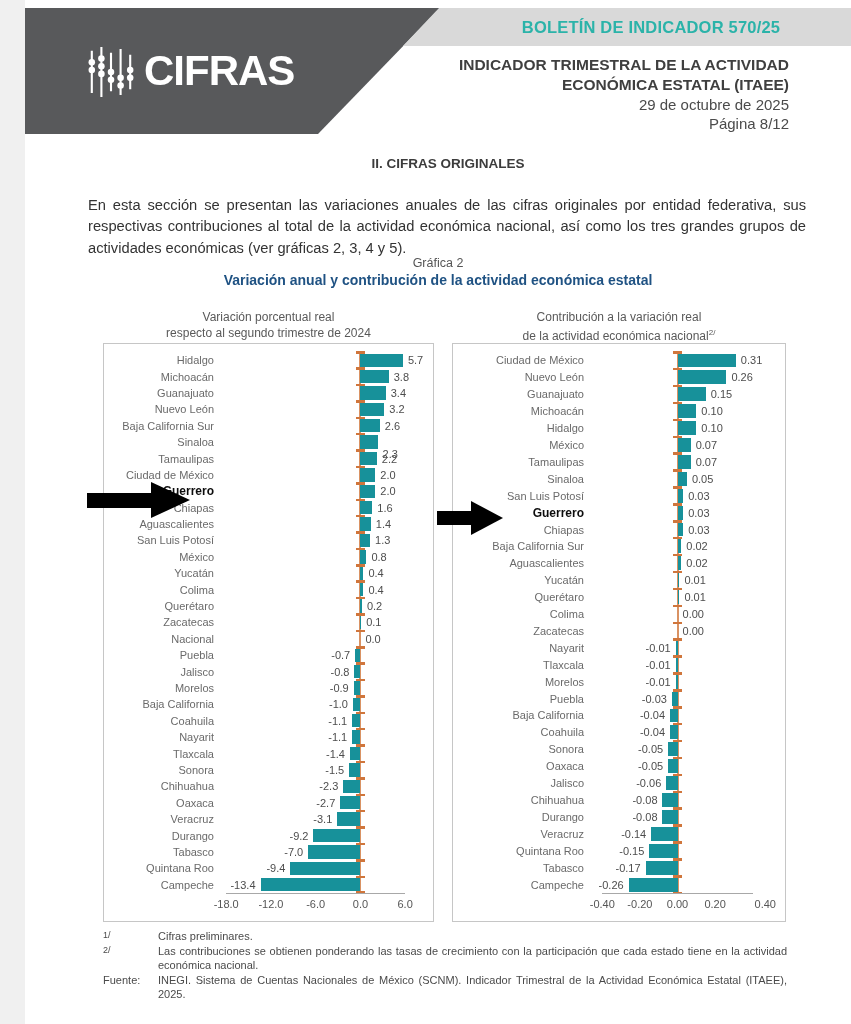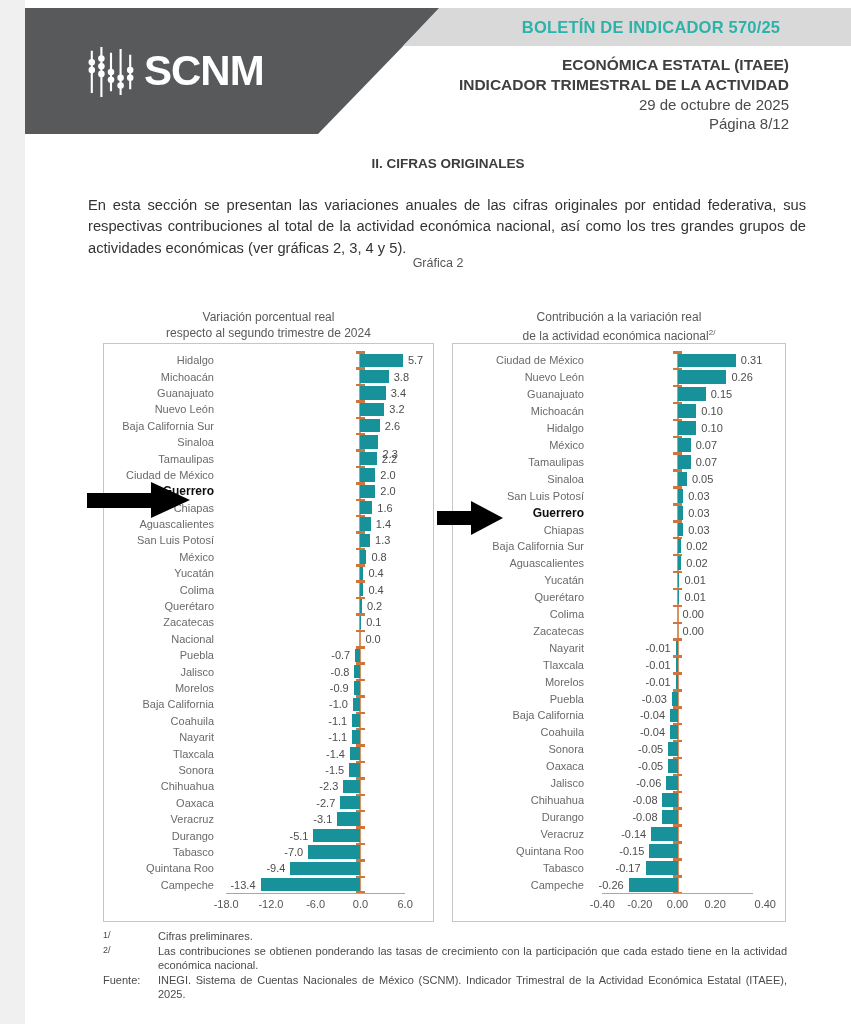--- a/index.html
+++ b/index.html
@@ -90,38 +90,39 @@
             <circle cx="15" cy="22" r="3.4"></circle>
             <circle cx="15" cy="30" r="3.4"></circle>
           <circle cx="25" cy="28" r="3.4"></circle>
             <circle cx="25" cy="36" r="3.4"></circle>
           <circle cx="35" cy="34" r="3.4"></circle>
             <circle cx="35" cy="42" r="3.4"></circle>
           <circle cx="45" cy="26" r="3.4"></circle>
             <circle cx="45" cy="34" r="3.4"></circle>
         </g>
       </svg>
-      <span class="logo-text">SCNM</span>
+      <span class="logo-text">CIFRAS</span>
     </div>
   </div>
   <div class="gray-band">
     <div class="bulletin">BOLETÍN DE INDICADOR 570/25</div>
   </div>
   <div class="title-block">
+    <div class="t-bold">INDICADOR TRIMESTRAL DE LA ACTIVIDAD</div>
     <div class="t-bold">ECONÓMICA ESTATAL (ITAEE)</div>
-    <div class="t-bold">INDICADOR TRIMESTRAL DE LA ACTIVIDAD</div>
     <div class="t-reg">29 de octubre de 2025</div>
     <div class="t-reg">Página 8/12</div>
   </div>
 
   <div class="section-title">II. CIFRAS ORIGINALES</div>
   <p class="intro">En esta sección se presentan las variaciones anuales de las cifras originales por entidad federativa, sus respectivas contribuciones al total de la actividad económica nacional, así como los tres grandes grupos de actividades económicas (ver gráficas 2, 3, 4 y 5).</p>
 
   <div class="gfx-header">
     <div class="g-label">Gráfica 2</div>
+    <div class="g-title">Variación anual y contribución de la actividad económica estatal</div>
   </div>
 
   <div class="subtitle left">
     <div>Variación porcentual real</div>
     <div>respecto al segundo trimestre de 2024</div>
   </div>
   <div class="subtitle right">
     <div>Contribución a la variación real</div>
     <div><span>de la actividad económica nacional</span><sup>2/</sup></div>
   </div>
@@ -387,21 +388,21 @@
             <div class="tick" style="left: calc(67.0251% - 4.5px); top: -1px;"></div>
             <div class="val" style="right: calc(44.086% + 5px);">-3.1</div>
           </div>
         </div>
         <div class="row">
           <div class="lbl" style="width: 117px;">Durango</div>
           <div class="plot">
             <div class="axv" style="left: calc(67.0251% - 1px);"></div>
             <div class="bar" style="left: 44.4444%; width: 22.5806%;"></div>
             <div class="tick" style="left: calc(67.0251% - 4.5px); top: -1px;"></div>
-            <div class="val" style="right: calc(55.5556% + 5px);">-5.1</div>
+            <div class="val" style="right: calc(55.5556% + 5px);">-9.2</div>
           </div>
         </div>
         <div class="row">
           <div class="lbl" style="width: 117px;">Tabasco</div>
           <div class="plot">
             <div class="axv" style="left: calc(67.0251% - 1px);"></div>
             <div class="bar" style="left: 41.9355%; width: 25.0896%;"></div>
             <div class="tick" style="left: calc(67.0251% - 4.5px); top: -1px;"></div>
             <div class="val" style="right: calc(58.0645% + 5px);">-7.0</div>
           </div>

